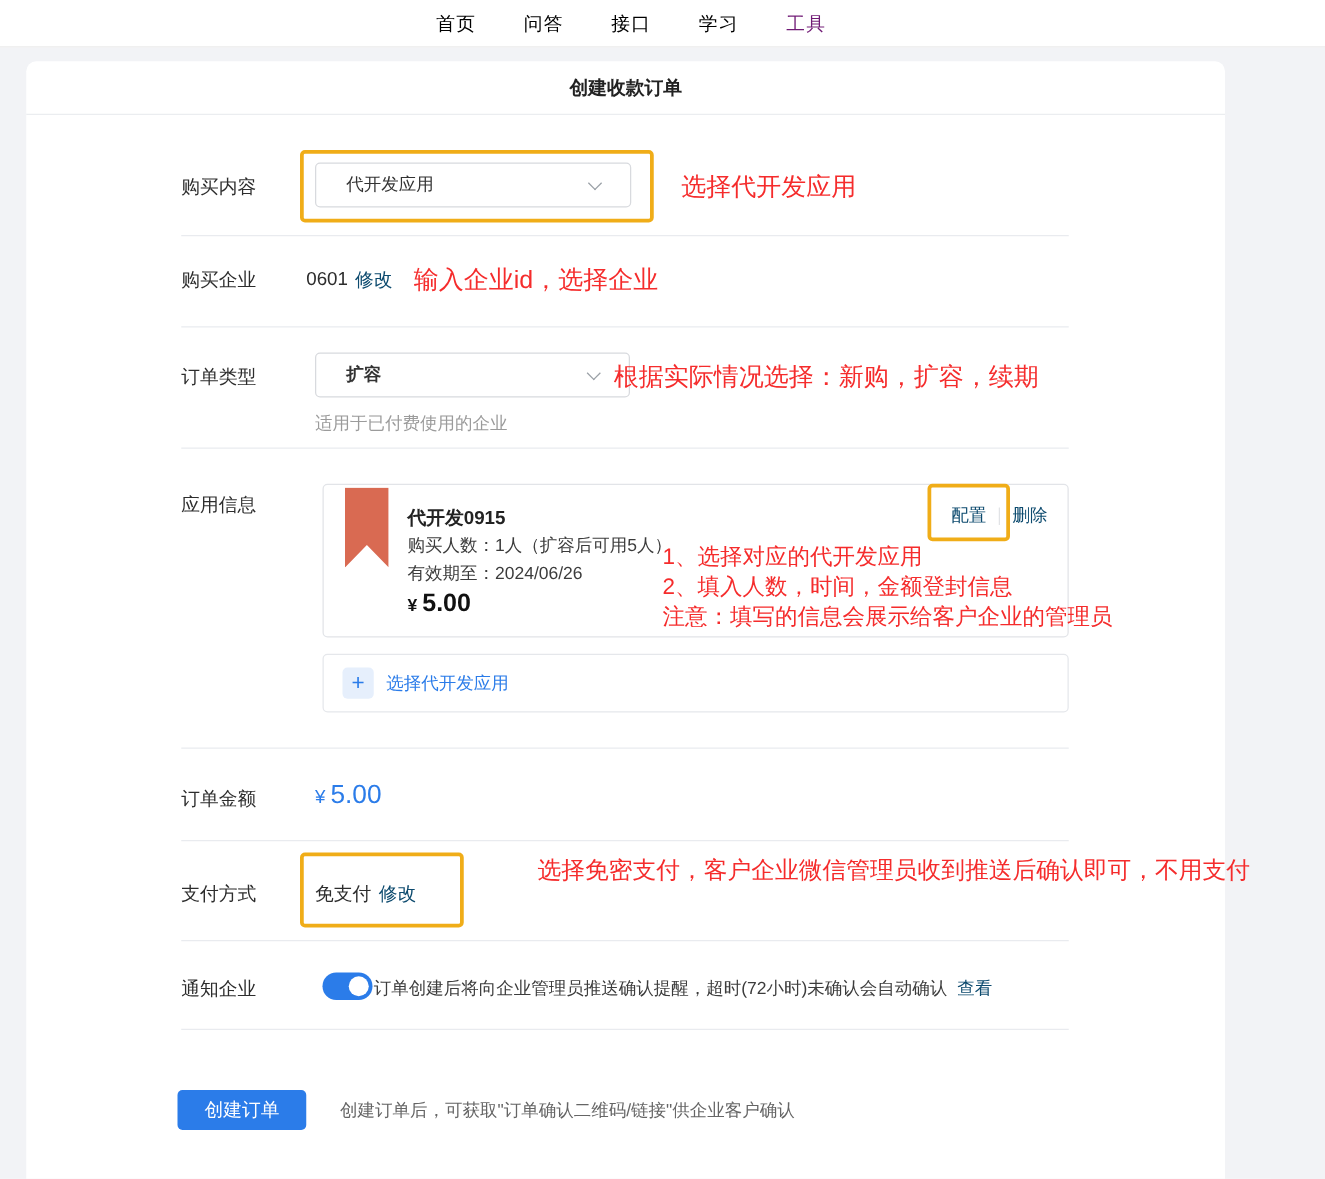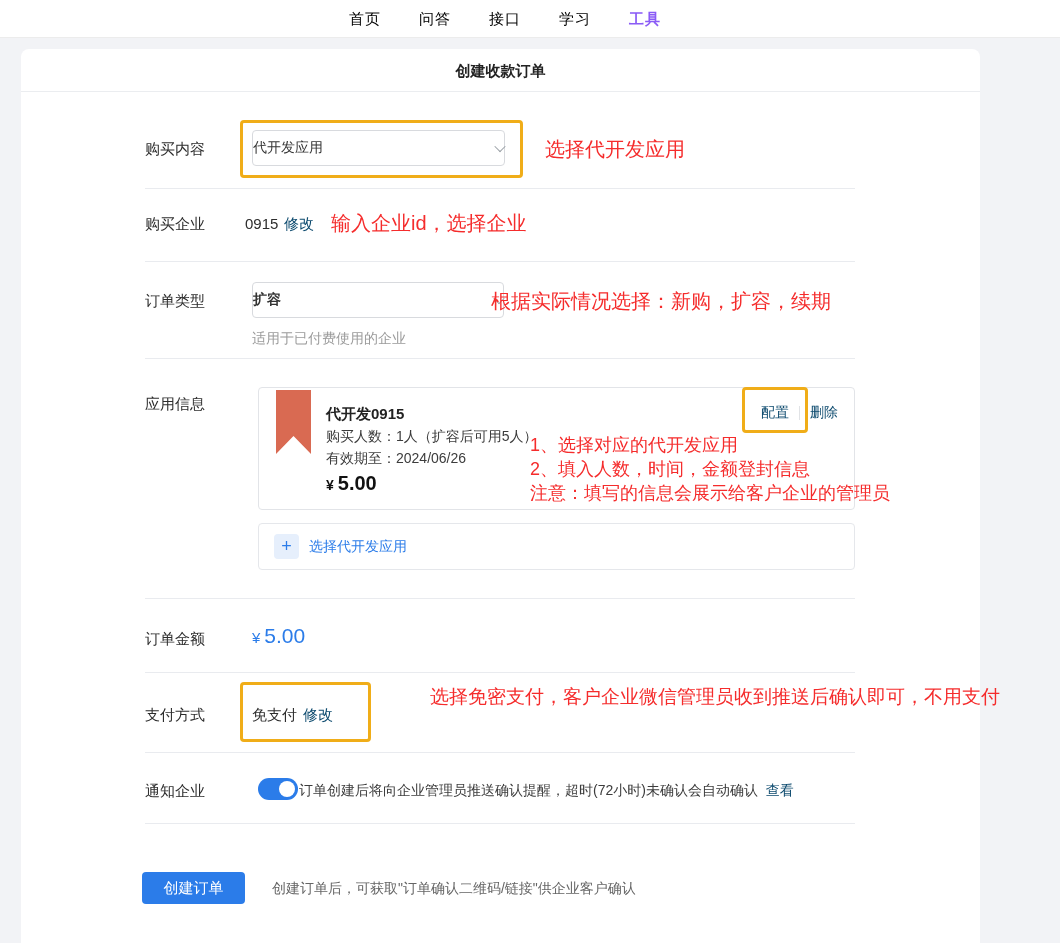--- a/index.html
+++ b/index.html
@@ -2,31 +2,31 @@
 <html><head>
 <meta charset="utf-8">
 <style>
   * { margin:0; padding:0; box-sizing:border-box; }
   html,body { width:1060px; height:943px; background:#f2f3f6; font-family:"Liberation Sans", sans-serif; overflow:hidden; }
 
   
   .nav { position:absolute; left:0; top:0; width:1060px; height:38px; background:#ffffff; border-bottom:1px solid #ececec; }
   .nav-items { position:absolute; left:349px; top:0; height:38px; display:flex; align-items:center; gap:38px; }
   .nav-item { font-size:15px; color:#000000; cursor:pointer; letter-spacing:1px; }
-  .nav-item.active { color:#8b5cf6; font-weight:bold; }
+  .nav-item.active { color:#701a75; font-weight:normal; }
 
   
   .panel { position:absolute; left:21px; top:49px; width:959px; height:894px; background:#ffffff; border-radius:8px 8px 0 0; }
   .panel-title { position:absolute; left:0; top:0; width:100%; height:43px; line-height:43px; text-align:center; font-size:15px; font-weight:bold; color:#222; border-bottom:1px solid #ebedf0; }
 
   .divider { position:absolute; left:124px; width:710px; height:1px; background:#e9ebef; }
 
   .flabel { position:absolute; left:124px; font-size:15px; color:#2d2d2d; }
 
-  .select { position:absolute; height:36px; border:1px solid #d8dade; border-radius:4px; background:#fff; display:flex; align-items:center; justify-content:space-between; padding:0 0; font-size:14px; color:#333; cursor:pointer; }
+  .select { position:absolute; height:36px; border:1px solid #d8dade; border-radius:4px; background:#fff; display:flex; align-items:center; justify-content:space-between; padding:0 24px; font-size:14px; color:#333; cursor:pointer; }
   .chev { width:8px; height:8px; border-right:1.5px solid #9aa0a6; border-bottom:1.5px solid #9aa0a6; transform:rotate(45deg) translate(-1px,-1px); margin-left:8px; }
 
   .hl-box { position:absolute; border:3px solid #f0ad18; border-radius:4px; pointer-events:none; background:transparent; }
 
   .red-note { position:absolute; color:#f52c2c; white-space:nowrap; }
   .red-note.wrap { white-space:normal; }
 
   .blue-link { color:#0c4a6e; cursor:pointer; }
   .hint { position:absolute; font-size:14px; color:#9b9b9b; }
 
@@ -78,21 +78,21 @@
   <div class="flabel" style="top:91px;">购买内容</div>
   <div class="select" style="left:231px; top:81px; width:253px;">
     <span>代开发应用</span>
     <span class="chev"></span>
   </div>
   <div class="hl-box" style="left:219px; top:71px; width:283px; height:58px;"></div>
   <div class="red-note" style="left:524px; top:87px; font-size:20px;">选择代开发应用</div>
   <div class="divider" style="top:139px;"></div>
 
   <div class="flabel" style="top:166px;">购买企业</div>
-  <span class="flabel" style="left:224px; top:166px;">0915</span>
+  <span class="flabel" style="left:224px; top:166px;">0601</span>
   <span class="blue-link" style="position:absolute; left:263px; top:166px; font-size:15px;">修改</span>
   <div class="red-note" style="left:310px; top:161px; font-size:20px;">输入企业id，选择企业</div>
   <div class="divider" style="top:212px;"></div>
 
   <div class="flabel" style="top:243px;">订单类型</div>
   <div class="select" style="left:231px; top:233px; width:252px;font-weight:bold;">
     <span>扩容</span>
     <span class="chev"></span>
   </div>
   <div class="red-note" style="left:470px; top:239px; font-size:20px;">根据实际情况选择：新购，扩容，续期</div>

